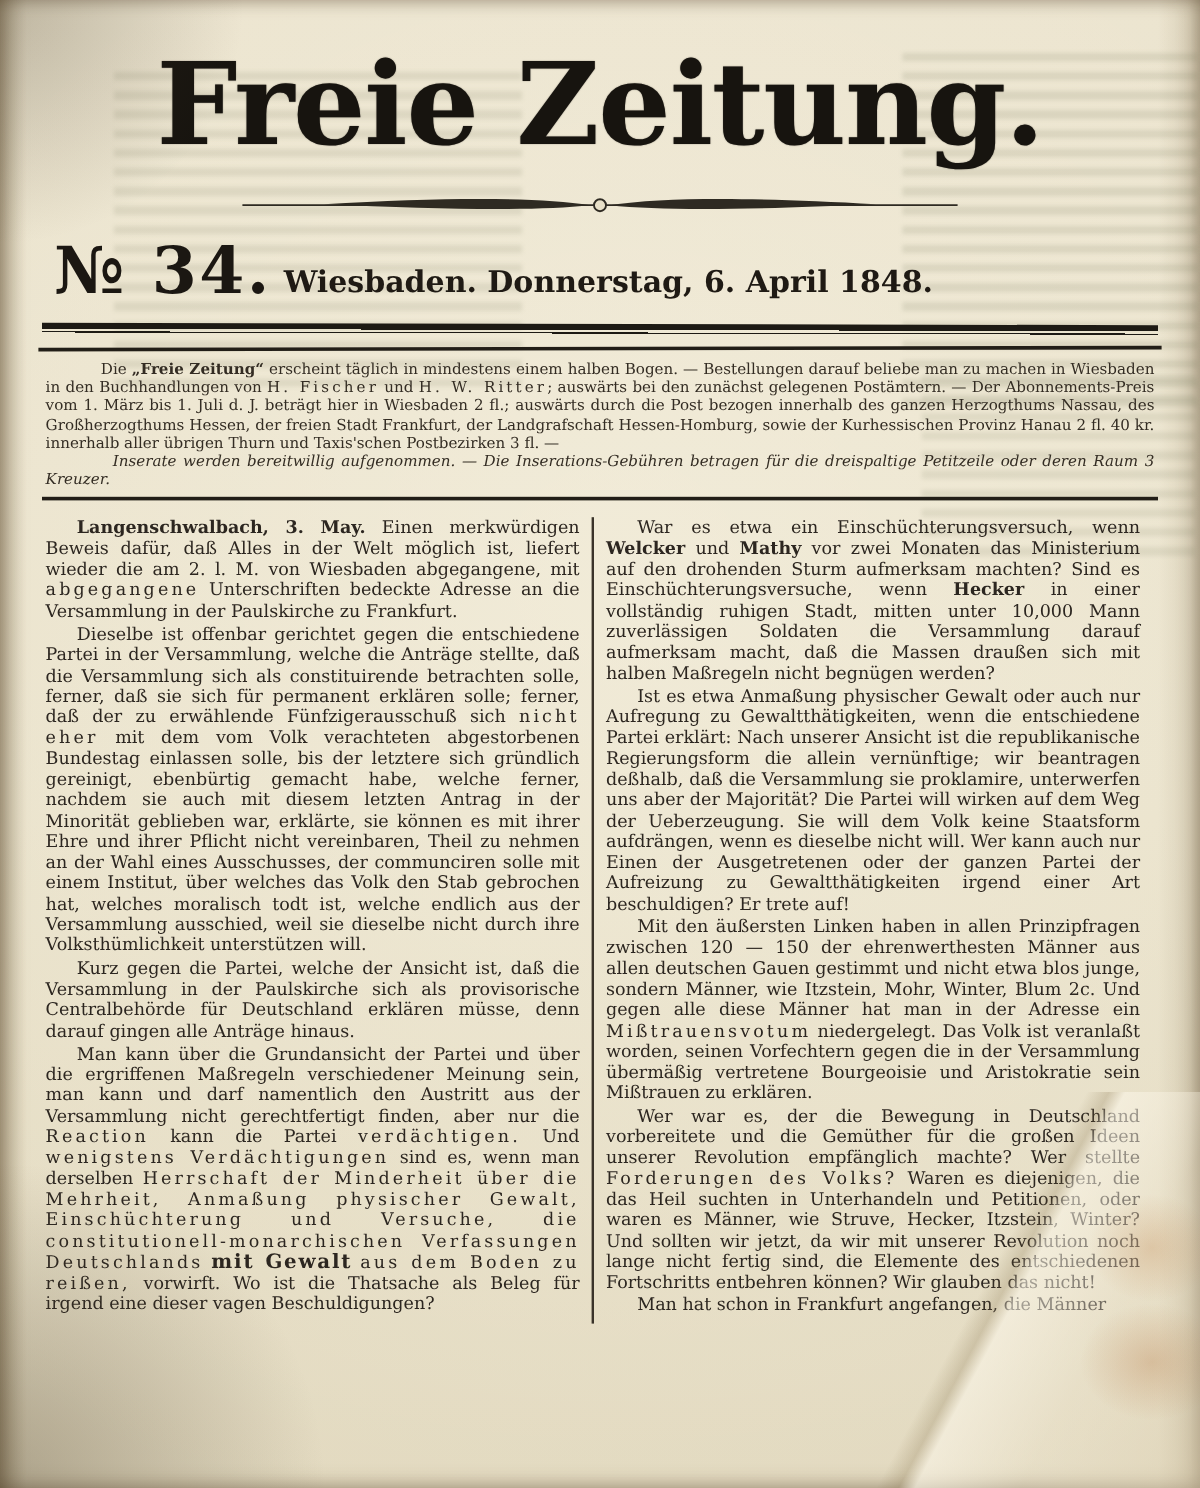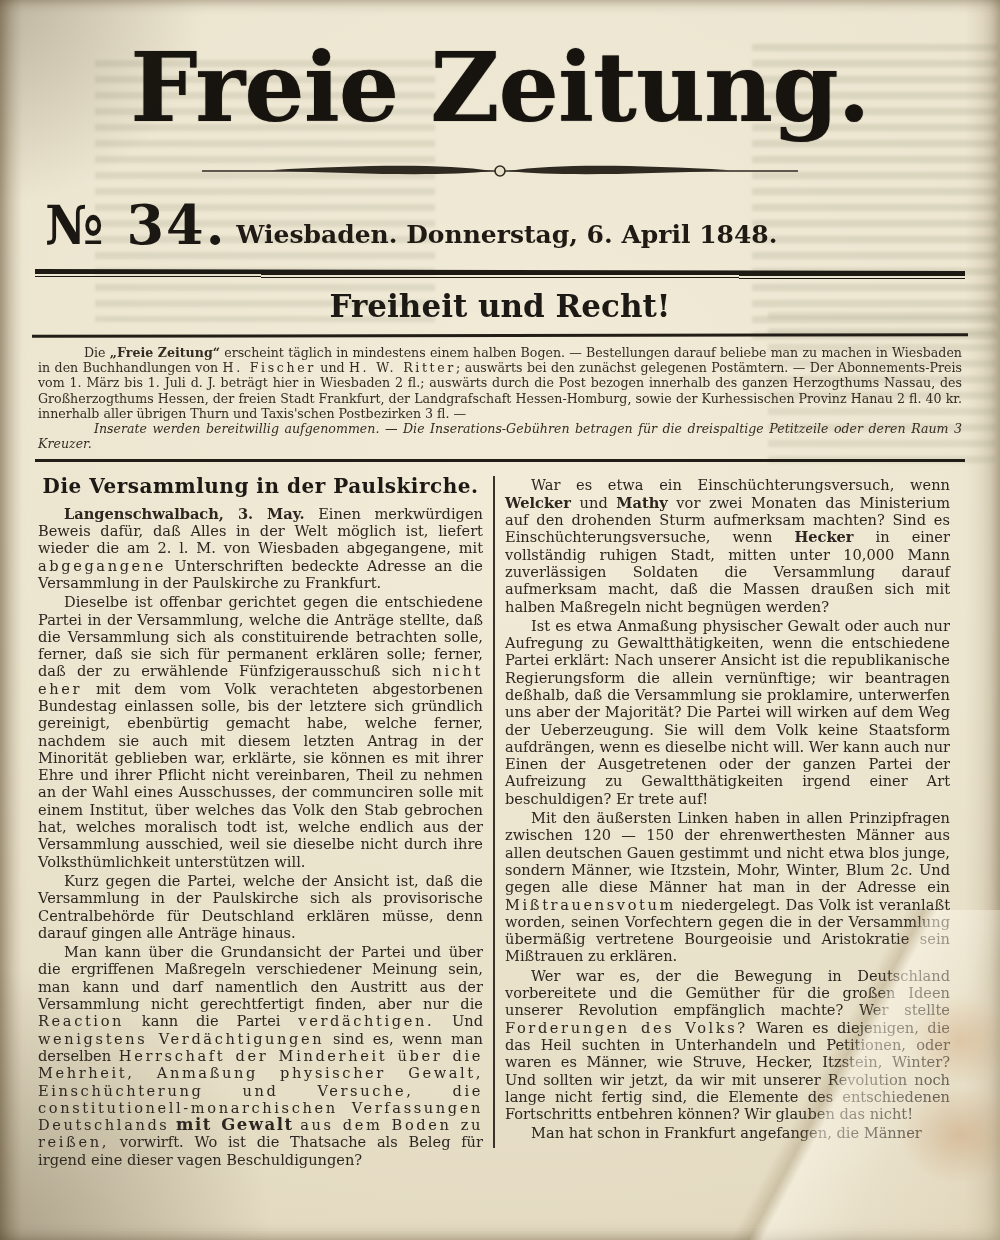--- a/index.html
+++ b/index.html
@@ -93,34 +93,32 @@
       </svg>
     </header>
 
     <div class="issue-row">
       <span class="issue-no">№ 34.</span>
       <span class="dateline">Wiesbaden.  Donnerstag, 6. April 1848.</span>
     </div>
 
     <div class="rule-thick"></div>
 
-    <div class="motto">Freiheit und Recht!</div>
 
     <div class="rule-med"></div>
 
     <div class="imprint">
         <p class="para"><span>Die </span><span class="b">„Freie Zeitung“</span><span> erscheint täglich in mindestens einem halben Bogen. — Bestellungen darauf beliebe man zu machen in Wiesbaden in den Buchhandlungen von </span><span class="sp">H. Fischer</span><span> und </span><span class="sp">H. W. Ritter</span><span>; auswärts bei den zunächst gelegenen Postämtern. — Der Abonnements-Preis vom 1. März bis 1. Juli d. J. beträgt hier in Wiesbaden 2 fl.; auswärts durch die Post bezogen innerhalb des ganzen Herzogthums Nassau, des Großherzogthums Hessen, der freien Stadt Frankfurt, der Landgrafschaft Hessen-Homburg, sowie der Kurhessischen Provinz Hanau 2 fl. 40 kr. innerhalb aller übrigen Thurn und Taxis'schen Postbezirken 3 fl. —</span></p>
         <p class="para"><span>Inserate werden bereitwillig aufgenommen. — Die Inserations-Gebühren betragen für die dreispaltige Petitzeile oder deren Raum 3 Kreuzer.</span></p>
       </div>
 
     <div class="rule-med2"></div>
 
     <div class="columns">
       <div class="col">
-        <h2 class="article-title">Die Versammlung in der Paulskirche.</h2>
         <div>
             <p class="para"><span class="b">Langenschwalbach, 3. May.</span><span> Einen merkwürdigen Beweis dafür, daß Alles in der Welt möglich ist, liefert wieder die am 2. l. M. von Wiesbaden abgegangene, mit </span><span class="sp">abgegangene</span><span> Unterschriften bedeckte Adresse an die Versammlung in der Paulskirche zu Frankfurt.</span></p>
             <p class="para"><span>Dieselbe ist offenbar gerichtet gegen die entschiedene Partei in der Versammlung, welche die Anträge stellte, daß die Versammlung sich als constituirende betrachten solle, ferner, daß sie sich für permanent erklären solle; ferner, daß der zu erwählende Fünfzigerausschuß sich </span><span class="sp">nicht eher</span><span> mit dem vom Volk verachteten abgestorbenen Bundestag einlassen solle, bis der letztere sich gründlich gereinigt, ebenbürtig gemacht habe, welche ferner, nachdem sie auch mit diesem letzten Antrag in der Minorität geblieben war, erklärte, sie können es mit ihrer Ehre und ihrer Pflicht nicht vereinbaren, Theil zu nehmen an der Wahl eines Ausschusses, der communciren solle mit einem Institut, über welches das Volk den Stab gebrochen hat, welches moralisch todt ist, welche endlich aus der Versammlung ausschied, weil sie dieselbe nicht durch ihre Volksthümlichkeit unterstützen will.</span></p>
             <p class="para"><span>Kurz gegen die Partei, welche der Ansicht ist, daß die Versammlung in der Paulskirche sich als provisorische Centralbehörde für Deutschland erklären müsse, denn darauf gingen alle Anträge hinaus.</span></p>
             <p class="para"><span>Man kann über die Grundansicht der Partei und über die ergriffenen Maßregeln verschiedener Meinung sein, man kann und darf namentlich den Austritt aus der Versammlung nicht gerechtfertigt finden, aber nur die </span><span class="sp">Reaction</span><span> kann die Partei </span><span class="sp">verdächtigen.</span><span> Und </span><span class="sp">wenigstens Verdächtigungen</span><span> sind es, wenn man derselben </span><span class="sp">Herrschaft der Minderheit über die Mehrheit, Anmaßung physischer Gewalt, Einschüchterung und Versuche, die constitutionell-monarchischen Verfassungen Deutschlands</span><span> </span><span class="bx">mit Gewalt</span><span> </span><span class="sp">aus dem Boden zu reißen,</span><span> vorwirft. Wo ist die Thatsache als Beleg für irgend eine dieser vagen Beschuldigungen?</span></p>
           </div>
       </div>
       <div class="col-gap">
         <div class="col-rule"></div>
       </div>

